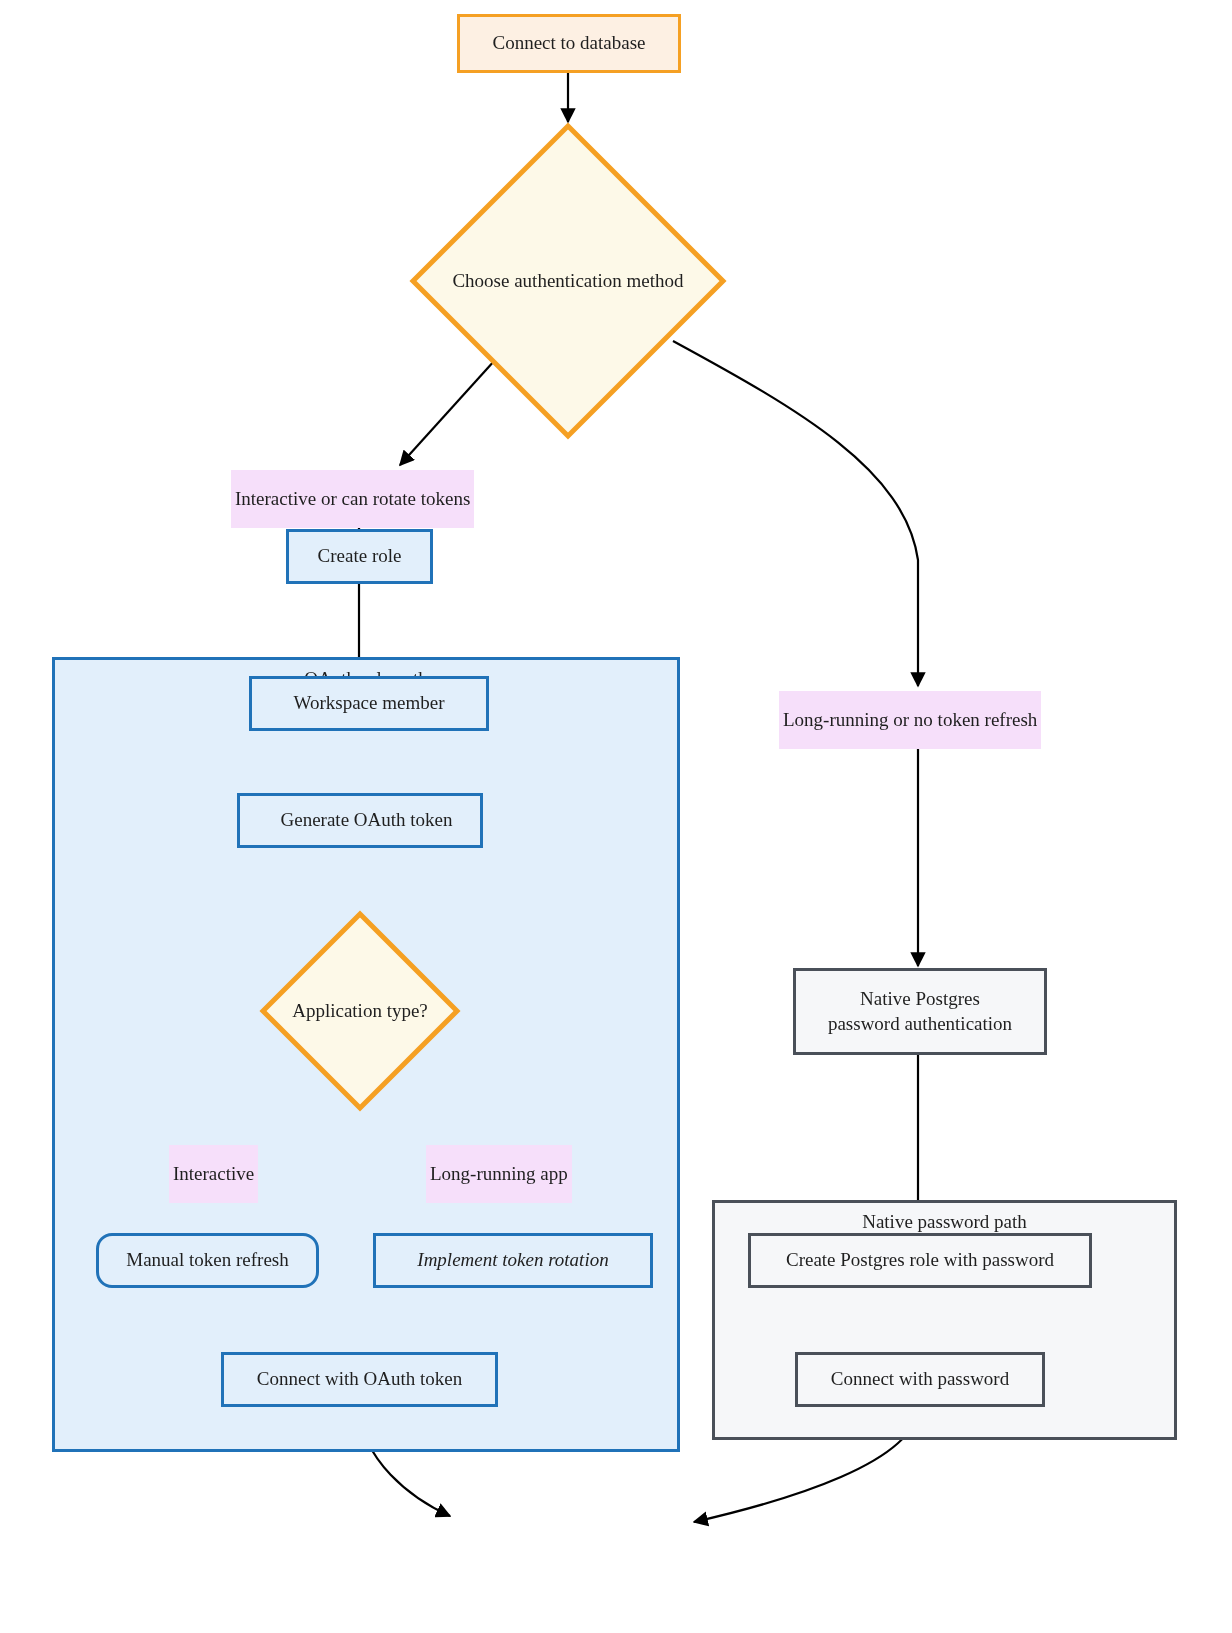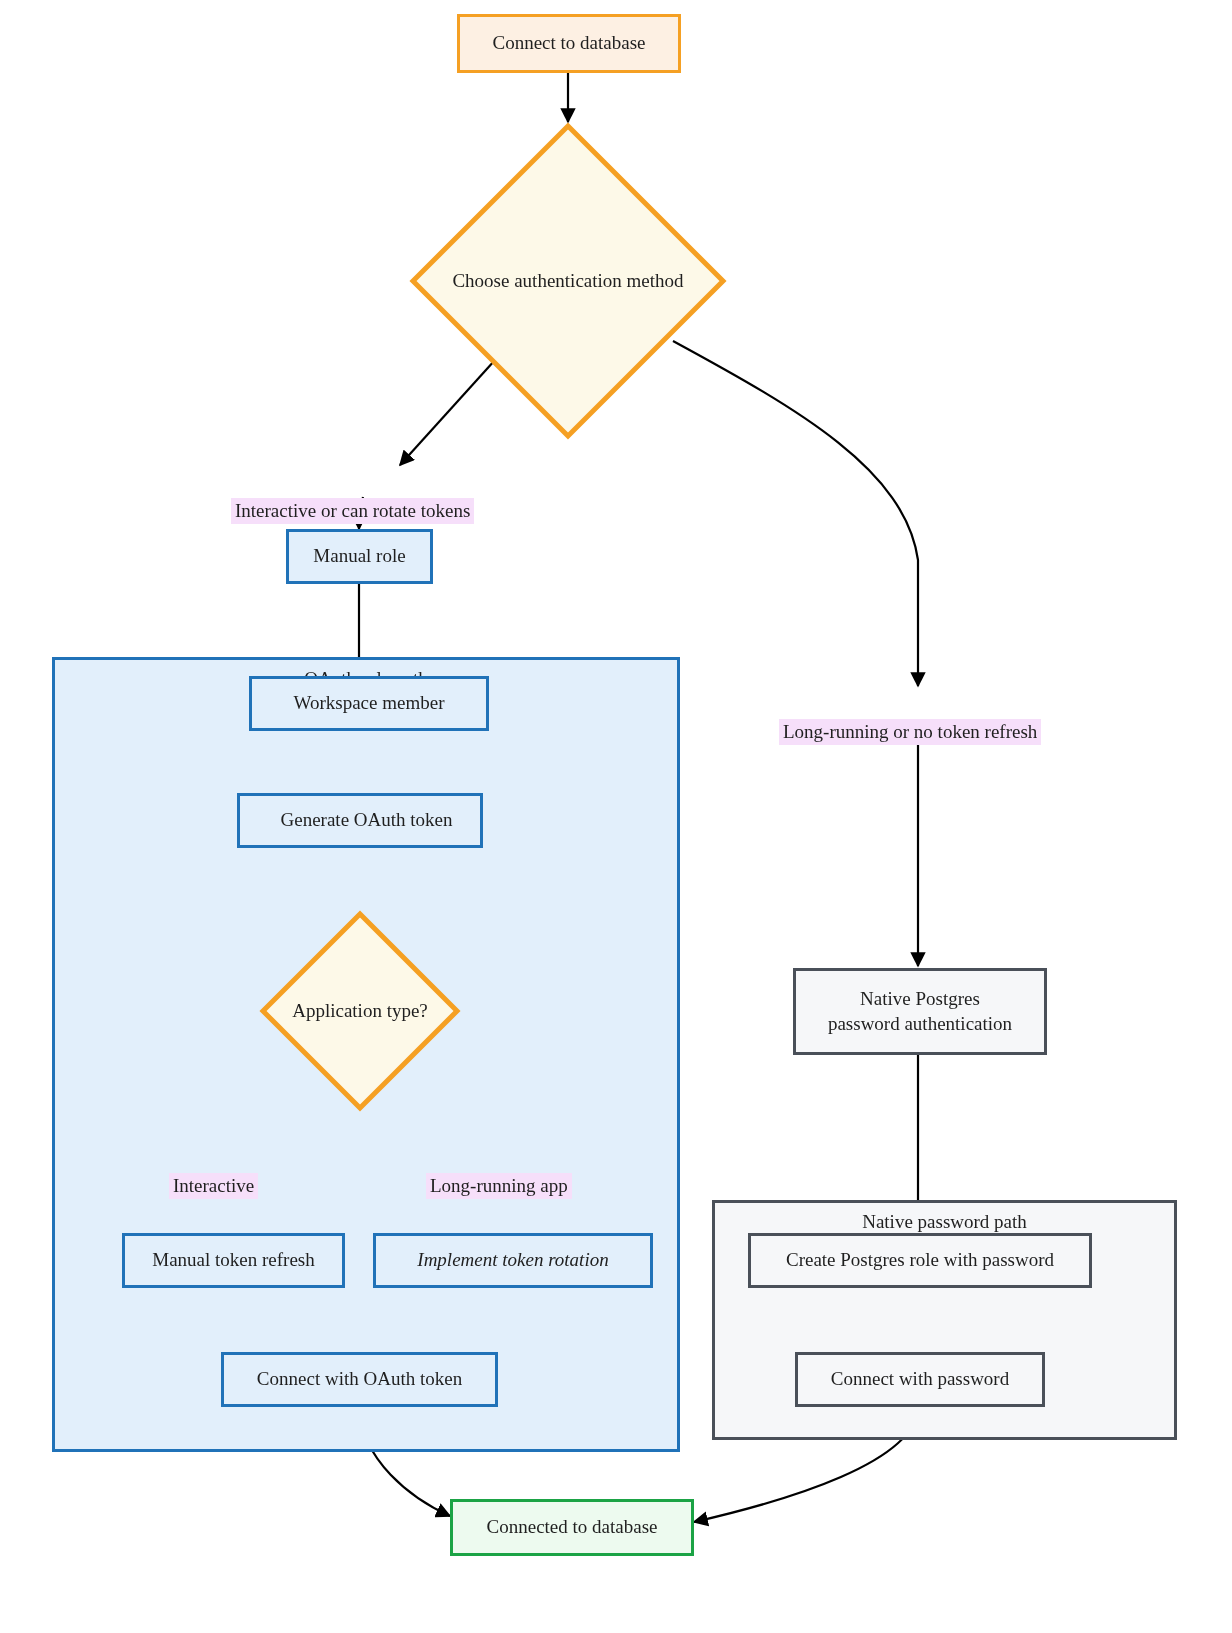--- a/index.html
+++ b/index.html
@@ -102,25 +102,24 @@
     font-size: 19px;
     z-index: 2;
   }
 
   
   .edge-label {
     position: absolute;
     background: #f6dffa;
     color: #1f1f1f;
     font-size: 19px;
-    padding: 2px 4px;
+    padding: 18px 4px;
     white-space: nowrap;
     z-index: 4;
     line-height: 1.15;
-    margin-top: 28px;
   }
 </style>
 </head>
 <body>
 
 <div id="canvas">
 
   <svg class="edges" viewBox="0 0 1232 1633">
     <defs>
       <marker id="arrow" viewBox="0 0 10 10" refX="9" refY="5" markerWidth="7" markerHeight="7" orient="auto-start-reverse">
@@ -181,45 +180,44 @@
     <svg width="318" height="318" viewBox="0 0 318 318">
       <polygon points="159,4 314,159 159,314 4,159" fill="#fdf9e8" stroke="#f5a023" stroke-width="5"></polygon>
     </svg>
     <div class="dlabel">Choose authentication method</div>
   </div>
 
   <div class="edge-label" style="left:231px; top:470px;">Interactive or can rotate tokens</div>
 
   <div class="edge-label" style="left:779px; top:691px;">Long-running or no token refresh</div>
 
-  <div class="node n-blue" style="left:286px; top:529px; width:147px; height:55px;">Manual role</div>
+  <div class="node n-blue" style="left:286px; top:529px; width:147px; height:55px;">Create role</div>
 
   <div class="node n-blue" style="left:249px; top:676px; width:240px; height:55px;">Workspace member</div>
 
   <div class="node n-blue" style="left:237px; top:793px; width:246px; height:55px;padding-left:13px;">Generate OAuth token</div>
 
   <div class="diamond" style="left:259px; top:910px; width:202px; height:202px;">
     <svg width="202" height="202" viewBox="0 0 202 202">
       <polygon points="101,4 198,101 101,198 4,101" fill="#fdf9e8" stroke="#f5a023" stroke-width="5"></polygon>
     </svg>
     <div class="dlabel">Application type?</div>
   </div>
 
   <div class="edge-label" style="left:169px; top:1145px;">Interactive</div>
 
   <div class="edge-label" style="left:426px; top:1145px;">Long-running app</div>
 
-  <div class="node n-blue" style="left:122px; top:1233px; width:223px; height:55px;">Manual token refresh</div>
+  <div class="node n-blue" style="left:96px; top:1233px; width:223px; height:55px;border-radius:16px;">Manual token refresh</div>
 
   <div class="node n-blue" style="left:373px; top:1233px; width:280px; height:55px;font-style:italic;">Implement token rotation</div>
 
   <div class="node n-blue" style="left:221px; top:1352px; width:277px; height:55px;">Connect with OAuth token</div>
 
   <div class="node n-gray" style="left:748px; top:1233px; width:344px; height:55px;">Create Postgres role with password</div>
 
   <div class="node n-gray" style="left:793px; top:968px; width:254px; height:87px;">Native Postgres
 password authentication</div>
 
   <div class="node n-gray" style="left:795px; top:1352px; width:250px; height:55px;">Connect with password</div>
 
-  <div class="node n-end" style="left:450px; top:1499px; width:244px; height:57px;">Connected to database</div>
 
 </div>
 
 </body></html>

